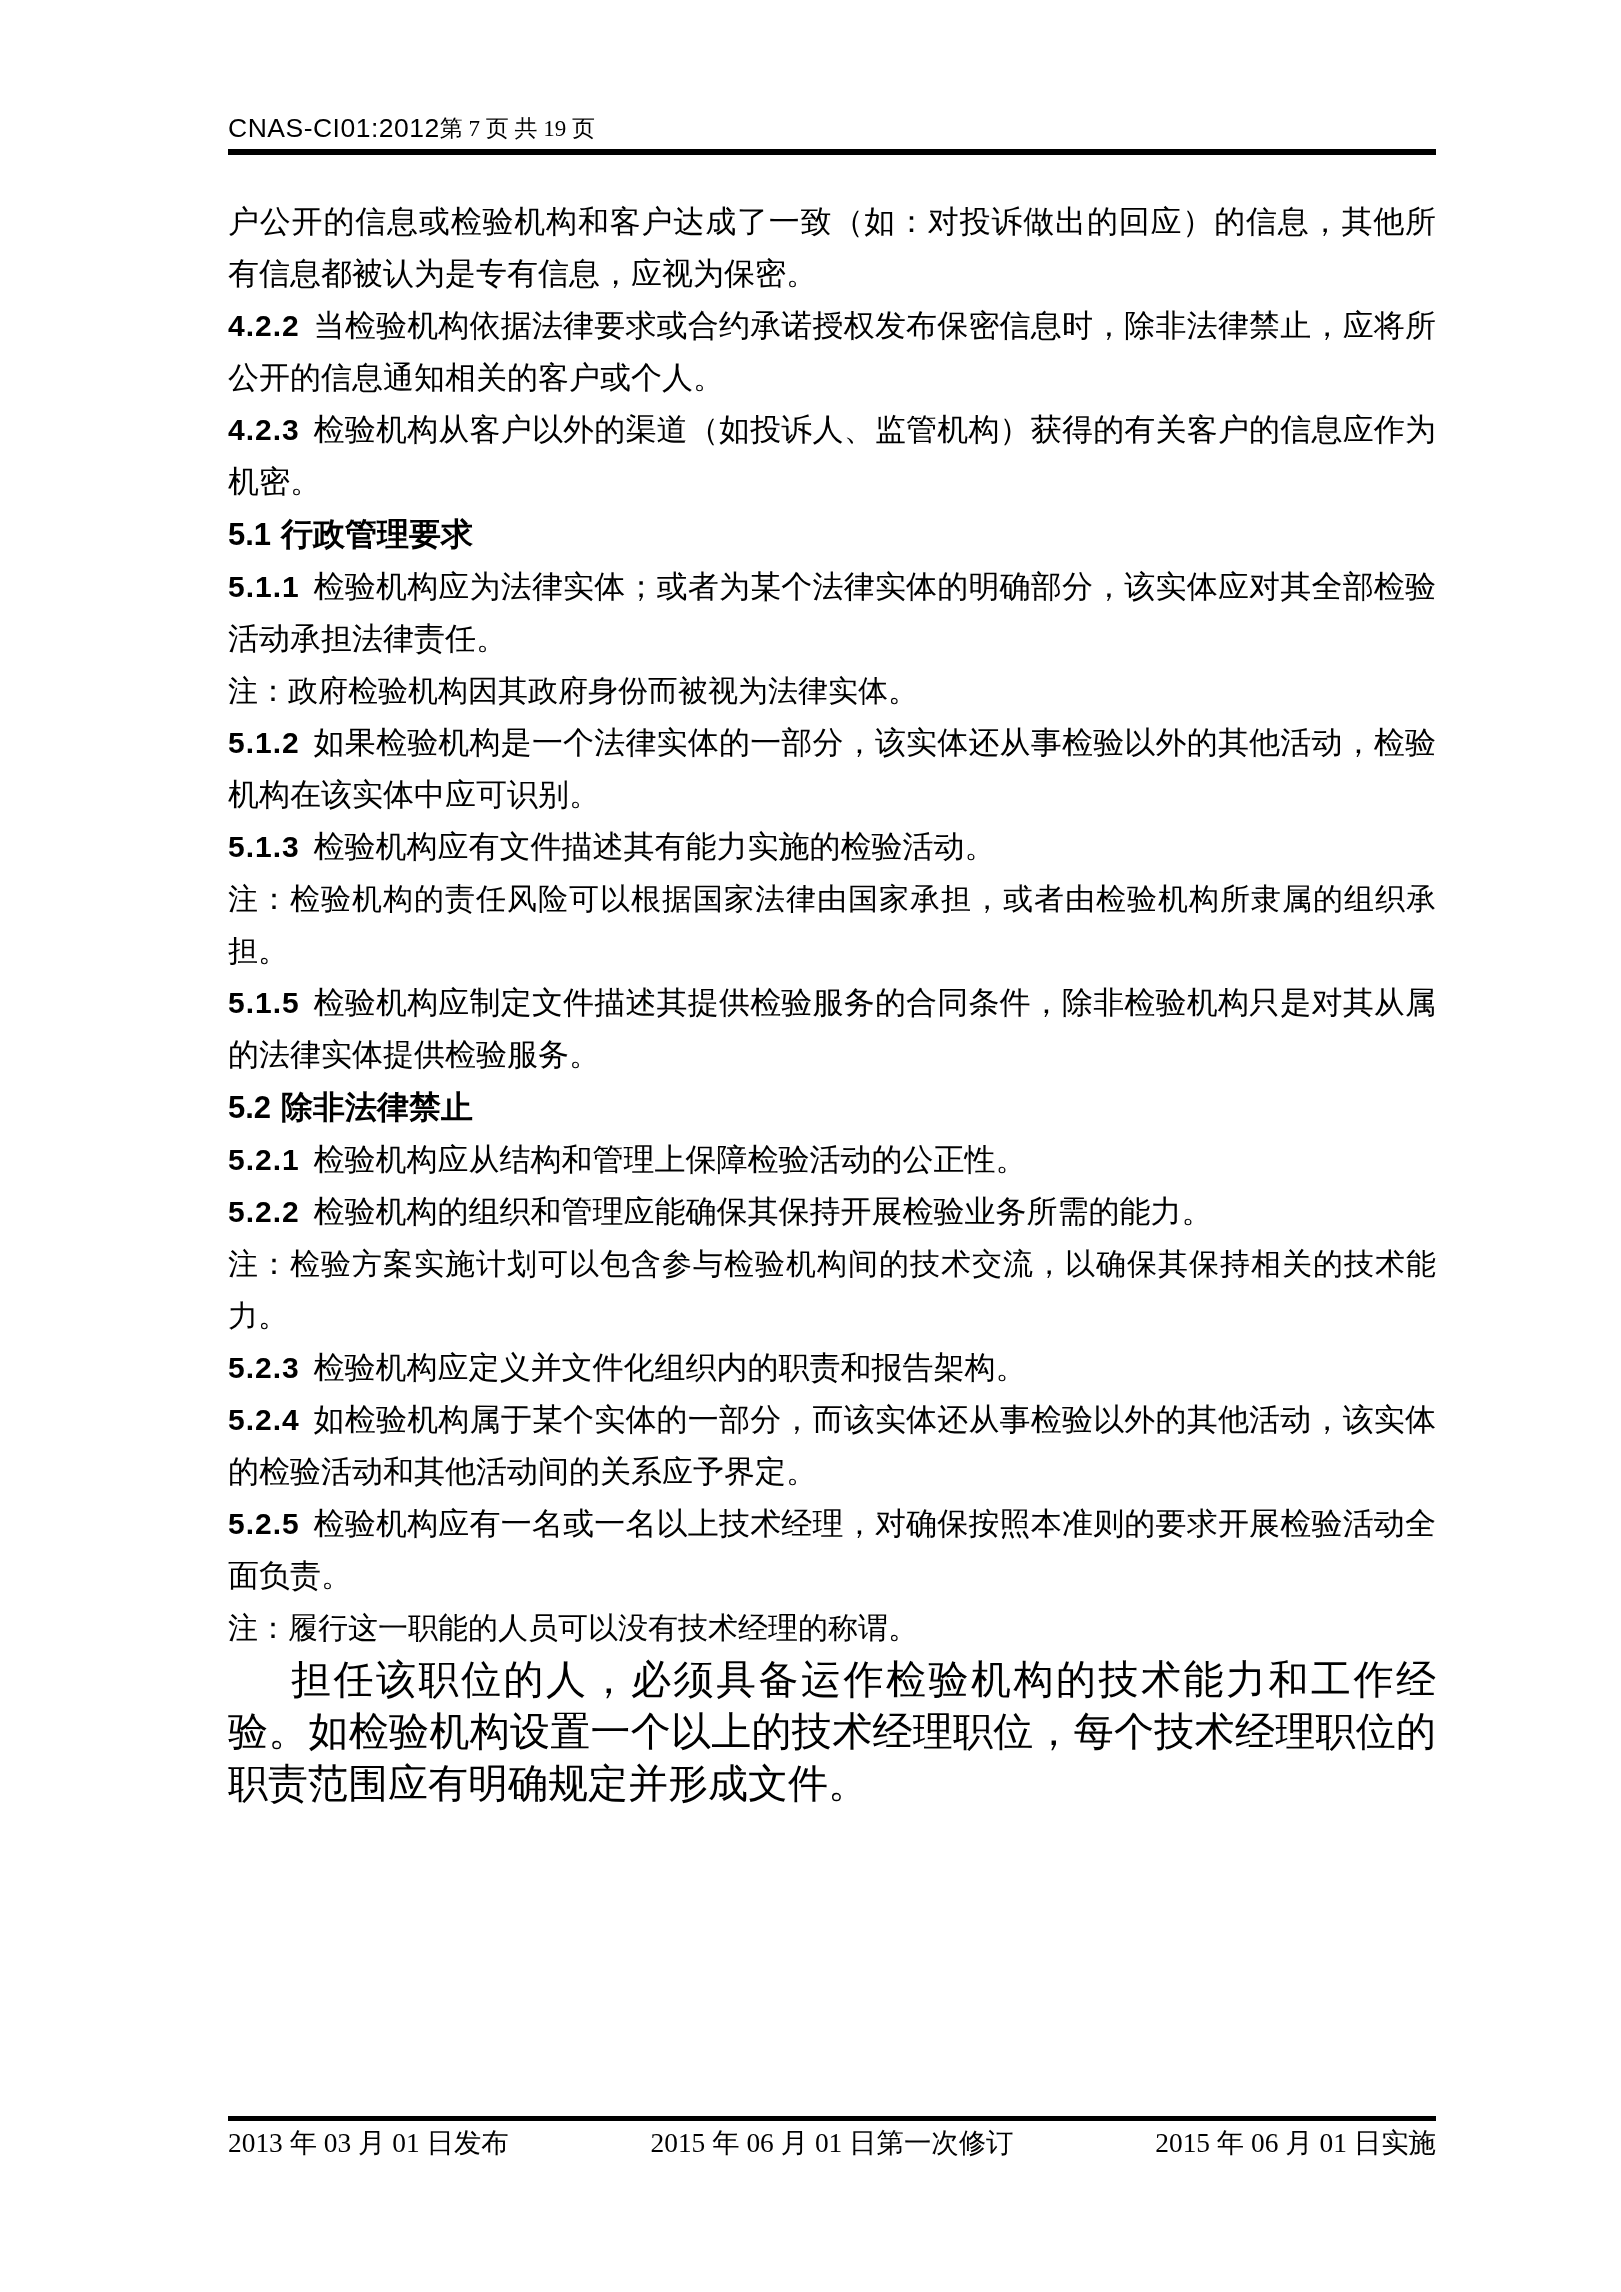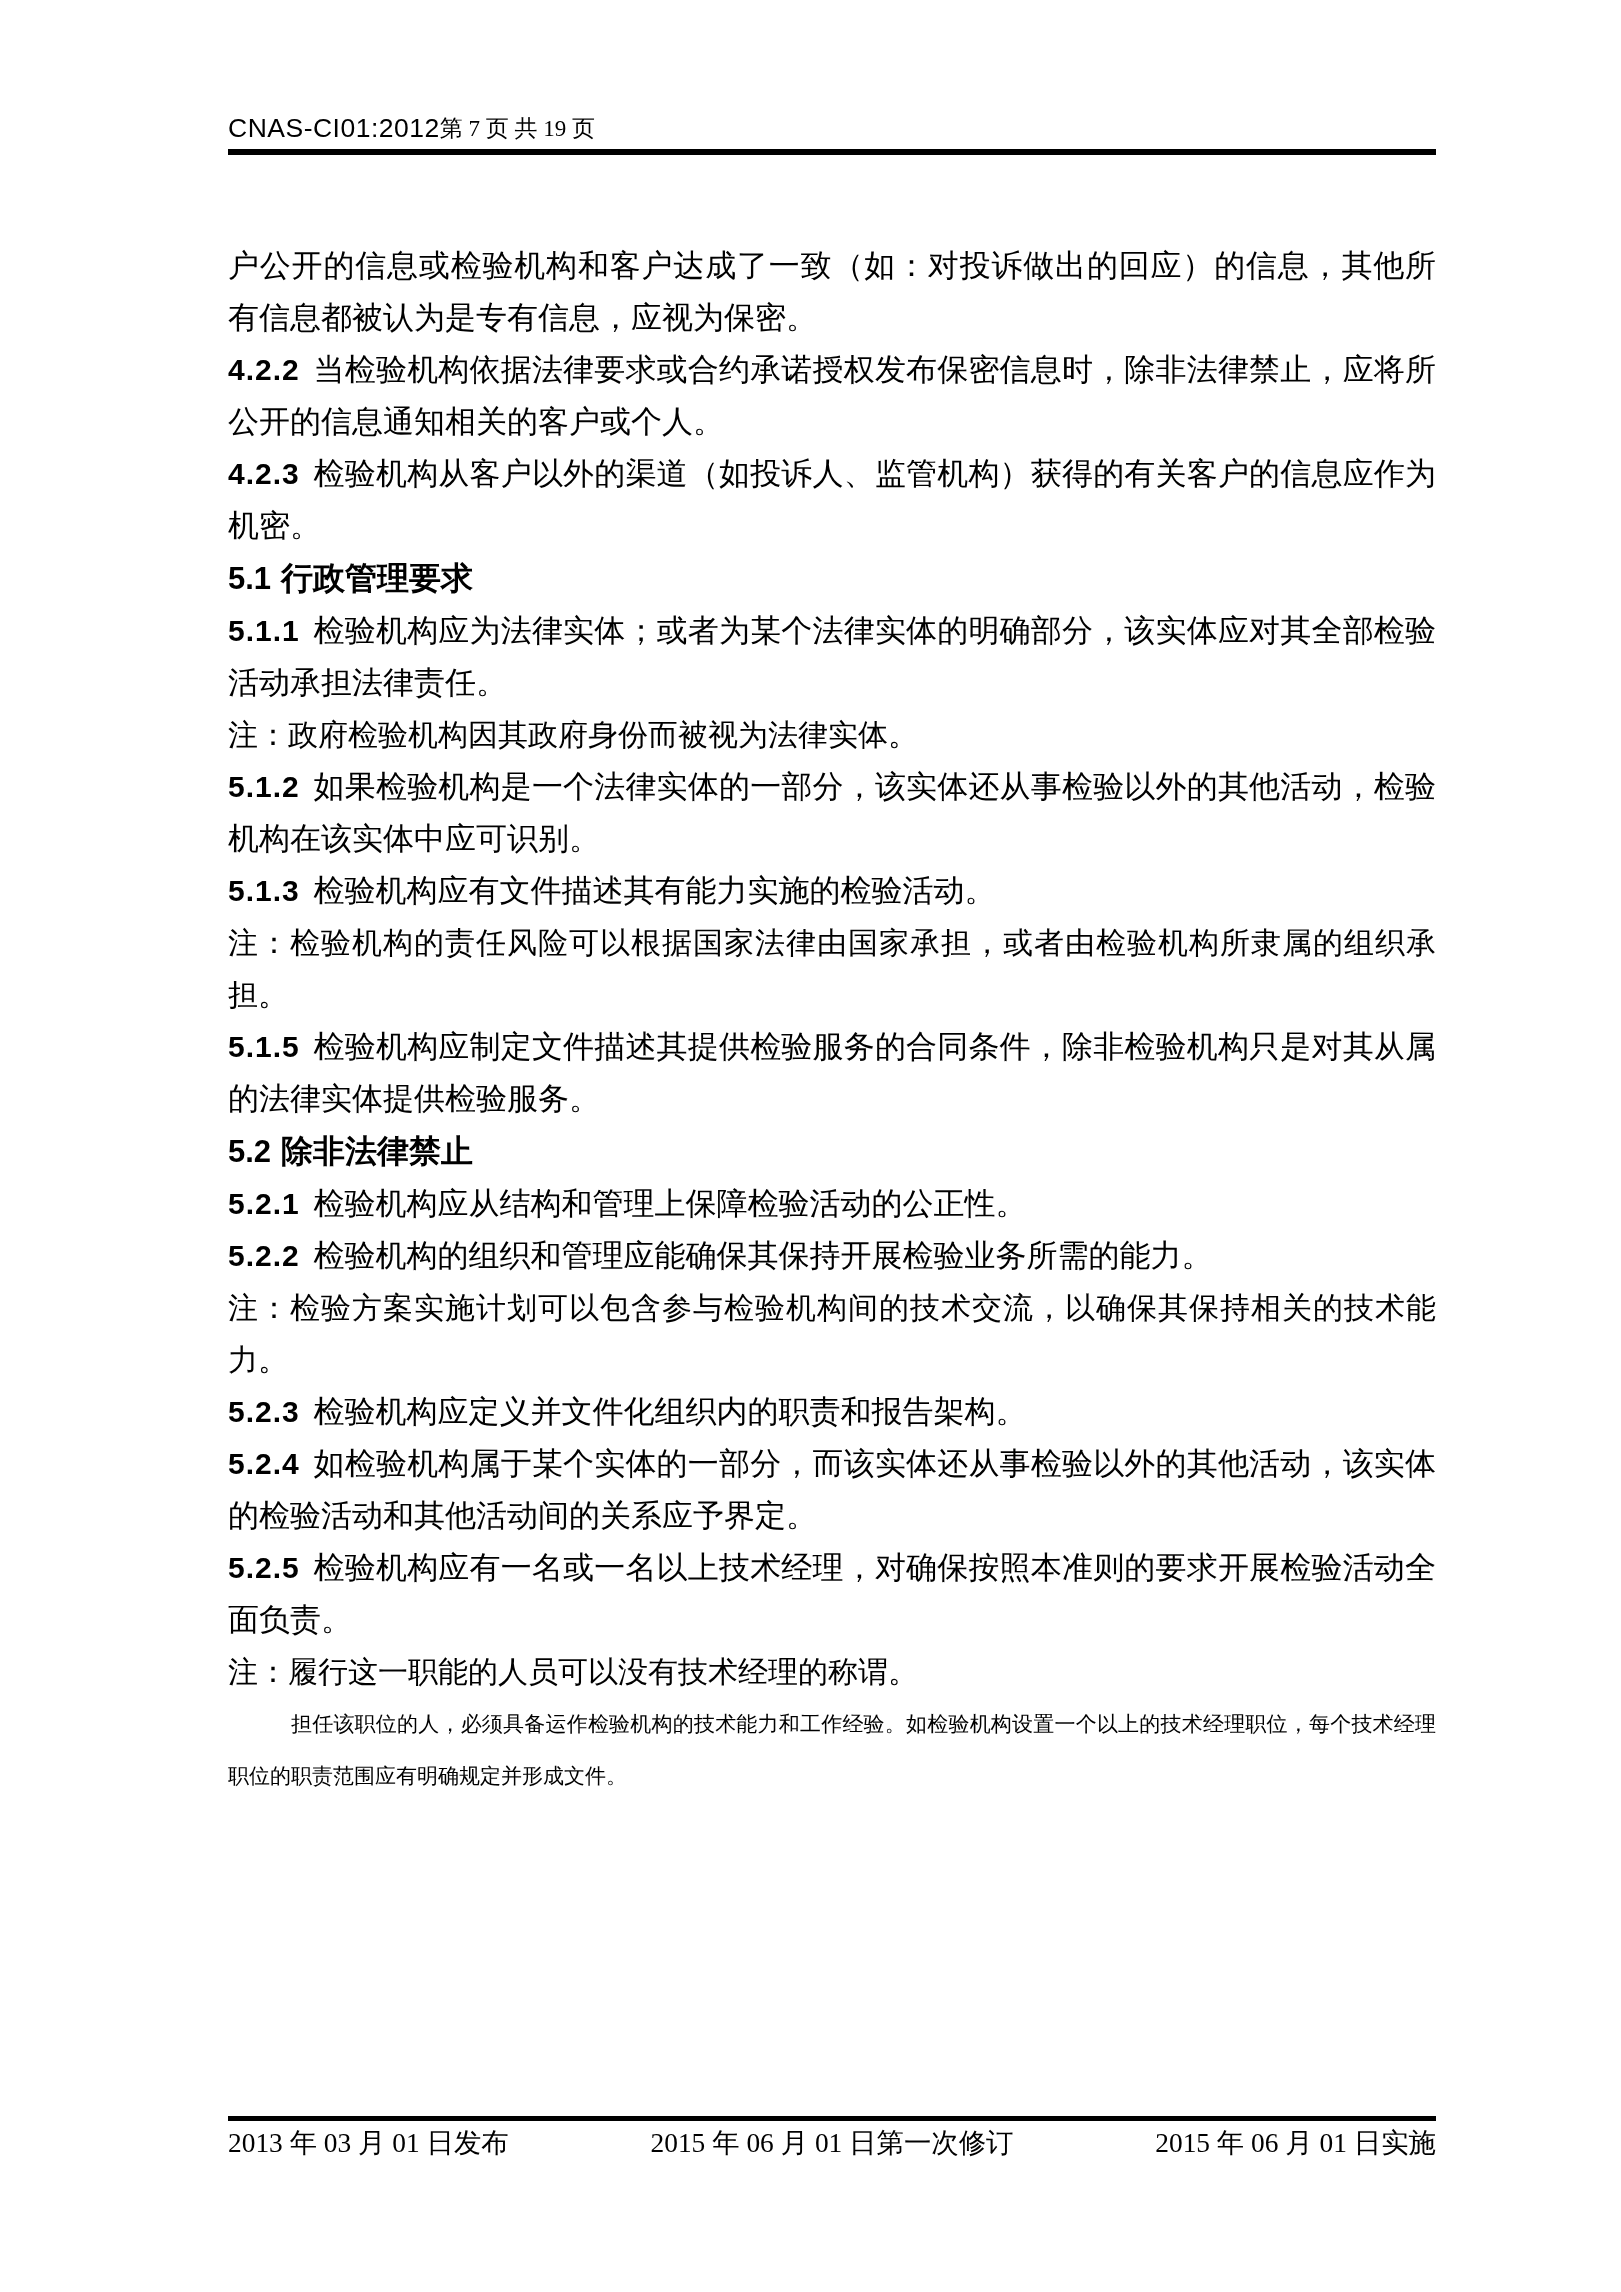--- a/index.html
+++ b/index.html
@@ -18,35 +18,35 @@
     font-size:26.5px; line-height:29px;
   }
   .doc-number { font-family:"Liberation Sans", sans-serif; letter-spacing:0.5px; }
   .page-indicator { font-size:23px; }
   .header-rule {
     position:absolute; left:228px; right:185px; top:149px;
     height:5.9px; background:#000;
   }
   
   .content {
-    position:absolute; left:228px; width:1208px; top:196px;margin-top:44px;
+    position:absolute; left:228px; width:1208px; top:196px;
   }
   .para {
     margin:0; padding:0;
     font-size:31px; line-height:52px;
     text-align:justify;
   }
   .para .num {
     font-family:"Liberation Sans", sans-serif;
     font-weight:bold; font-size:30px;
     margin-right:13.7px;
     letter-spacing:1px;
   }
   .note { font-size:30px; }
-  .note-indent { font-size:21px; text-indent:63px; }
+  .note-indent { font-size:40px; text-indent:63px; }
   .h1 {
     font-size:39px; font-weight:bold;
     line-height:65px;
     margin-top:49px; margin-bottom:46px;
     text-align:left;
   }
   .h1 .num { font-size:39px; margin-right:37px; letter-spacing:0; }
   .h2 { font-weight:bold; font-size:32px; text-align:left; }
   .h2 .num { font-size:31px; margin-right:9.8px; letter-spacing:0; }
   

